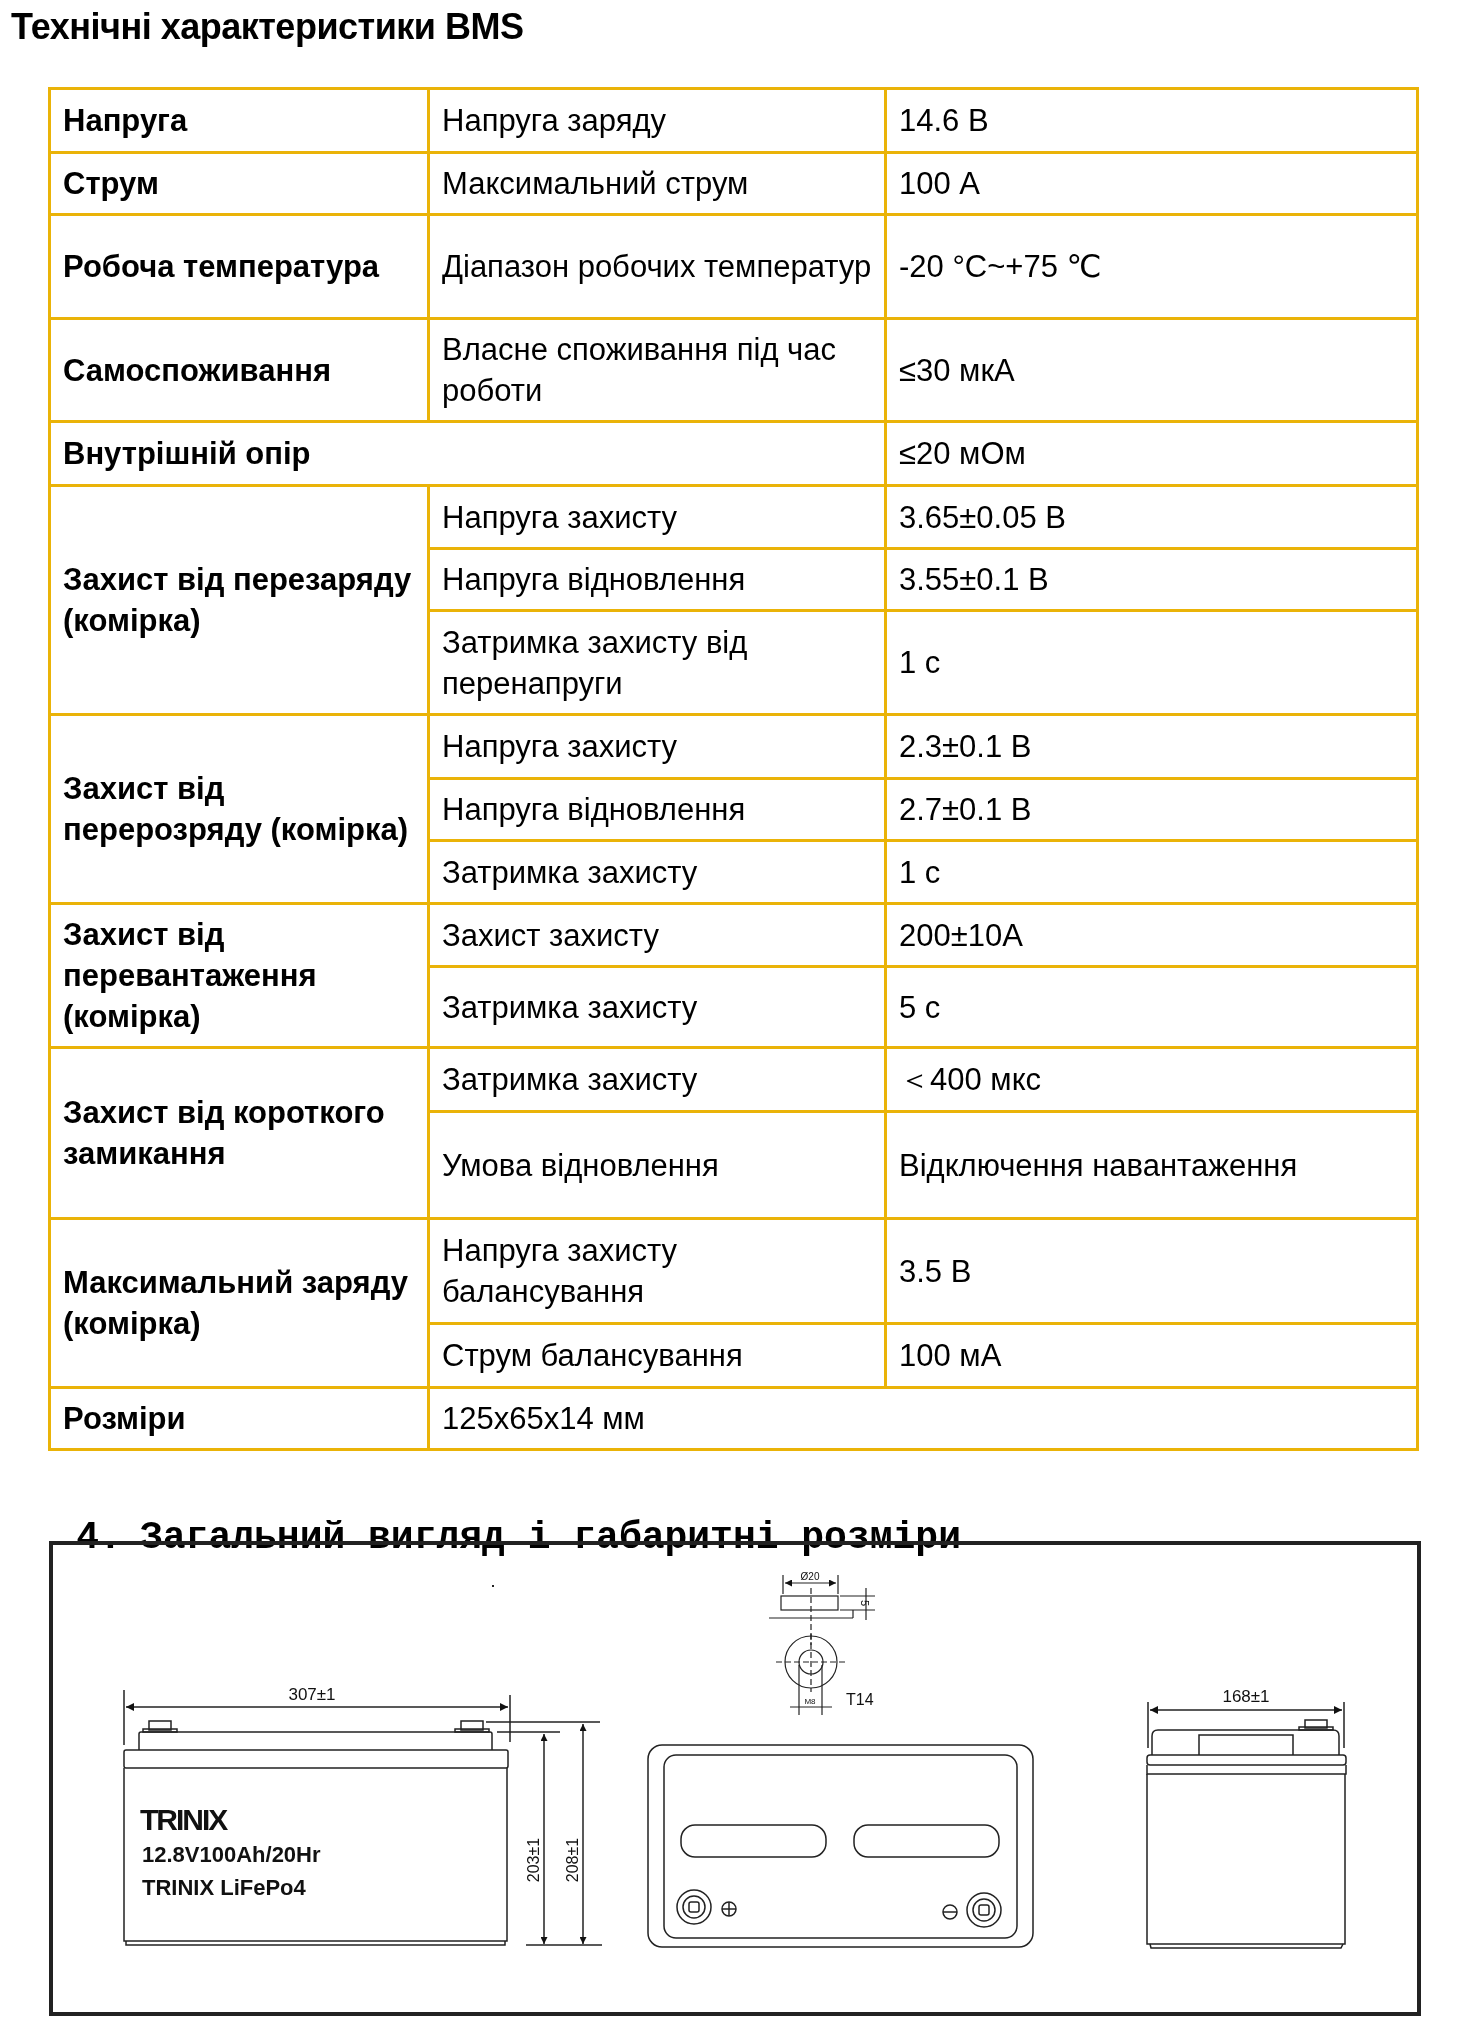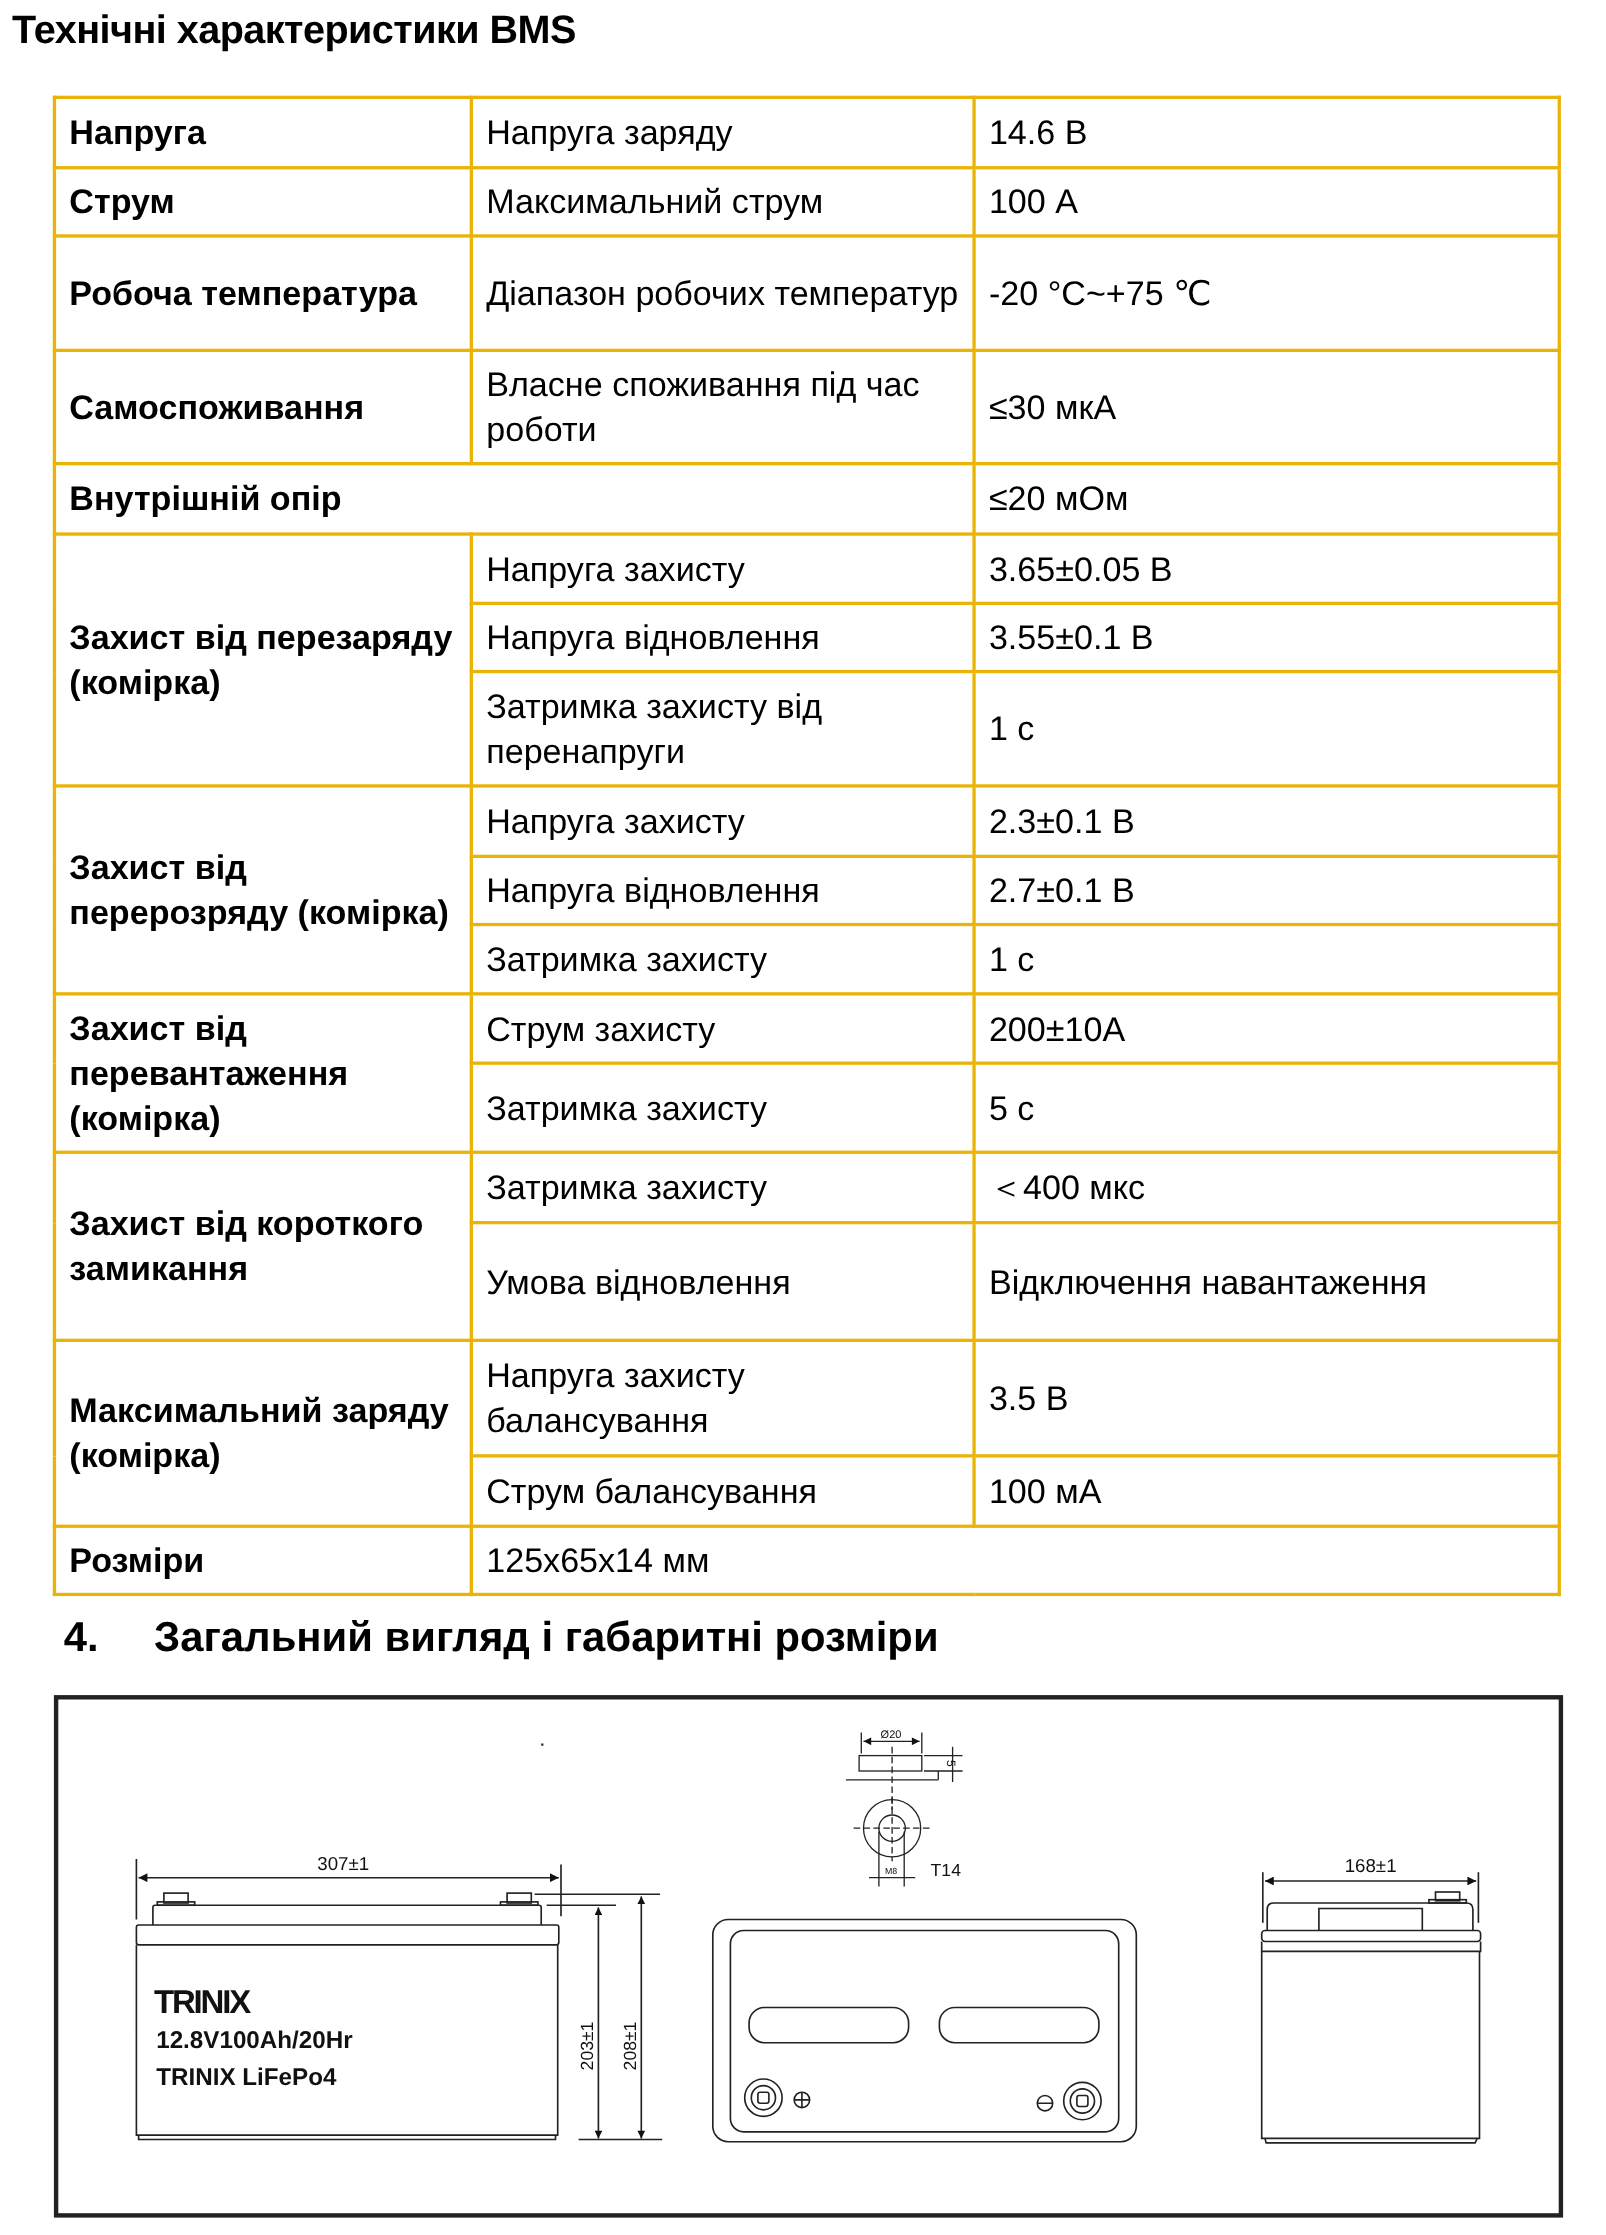--- a/index.html
+++ b/index.html
@@ -4,22 +4,22 @@
 <style>
   html, body { margin:0; padding:0; background:#ffffff; }
   body { width:1460px; height:2032px; position:relative; overflow:hidden;
          font-family:"Liberation Sans", "DejaVu Sans", sans-serif; color:#000; }
   .title { position:absolute; left:-8px; top:6px; font-size:36px; font-weight:bold;
            font-family:"Liberation Sans", sans-serif; letter-spacing:-0.5px; white-space:nowrap; }
   table.spec { position:absolute; left:48px; top:87px; width:1368px; border-collapse:collapse; table-layout:fixed; }
   table.spec td { border:3px solid #eab308; padding:0 12px; font-size:31px; line-height:41px; vertical-align:middle; }
   table.spec td.h { font-weight:bold; }
   col.c1 { width:379px; } col.c2 { width:457px; } col.c3 { width:532px; }
-  .sec4 { position:absolute; left:58px; top:1468px; font-size:38px; font-weight:bold; white-space:nowrap;
-          font-family:Liberation Sans, sans-serif; }
+  .sec4 { position:absolute; left:58px; top:1516px; font-size:38px; font-weight:bold; white-space:nowrap;
+          font-family:Liberation Mono, monospace;text-align:center; }
   .sec4 .num { display:inline-block; width:82px; }
   .figbox { position:absolute; left:49px; top:1541px; width:1364px; height:467px; border:4px solid #222; box-sizing:content-box; }
   svg.drawing { position:absolute; left:0; top:0; }
 </style>
 </head>
 <body>
 
 <div class="title">. Технічні характеристики BMS</div>
 
 <table class="spec">
@@ -74,21 +74,21 @@
     <tr style="height:62px">
       <td>Напруга відновлення</td>
       <td>2.7±0.1 В</td>
     </tr>
     <tr style="height:63px">
       <td>Затримка захисту</td>
       <td>1 с</td>
     </tr>
     <tr style="height:63px">
       <td class="h" rowspan="2">Захист від перевантаження (комірка)</td>
-      <td>Струм захисту</td>
+      <td>Захист захисту</td>
       <td>200±10А</td>
     </tr>
     <tr style="height:81px">
       <td>Затримка захисту</td>
       <td>5 с</td>
     </tr>
     <tr style="height:64px">
       <td class="h" rowspan="2">Захист від короткого замикання</td>
       <td>Затримка захисту</td>
       <td>＜400 мкс</td>

